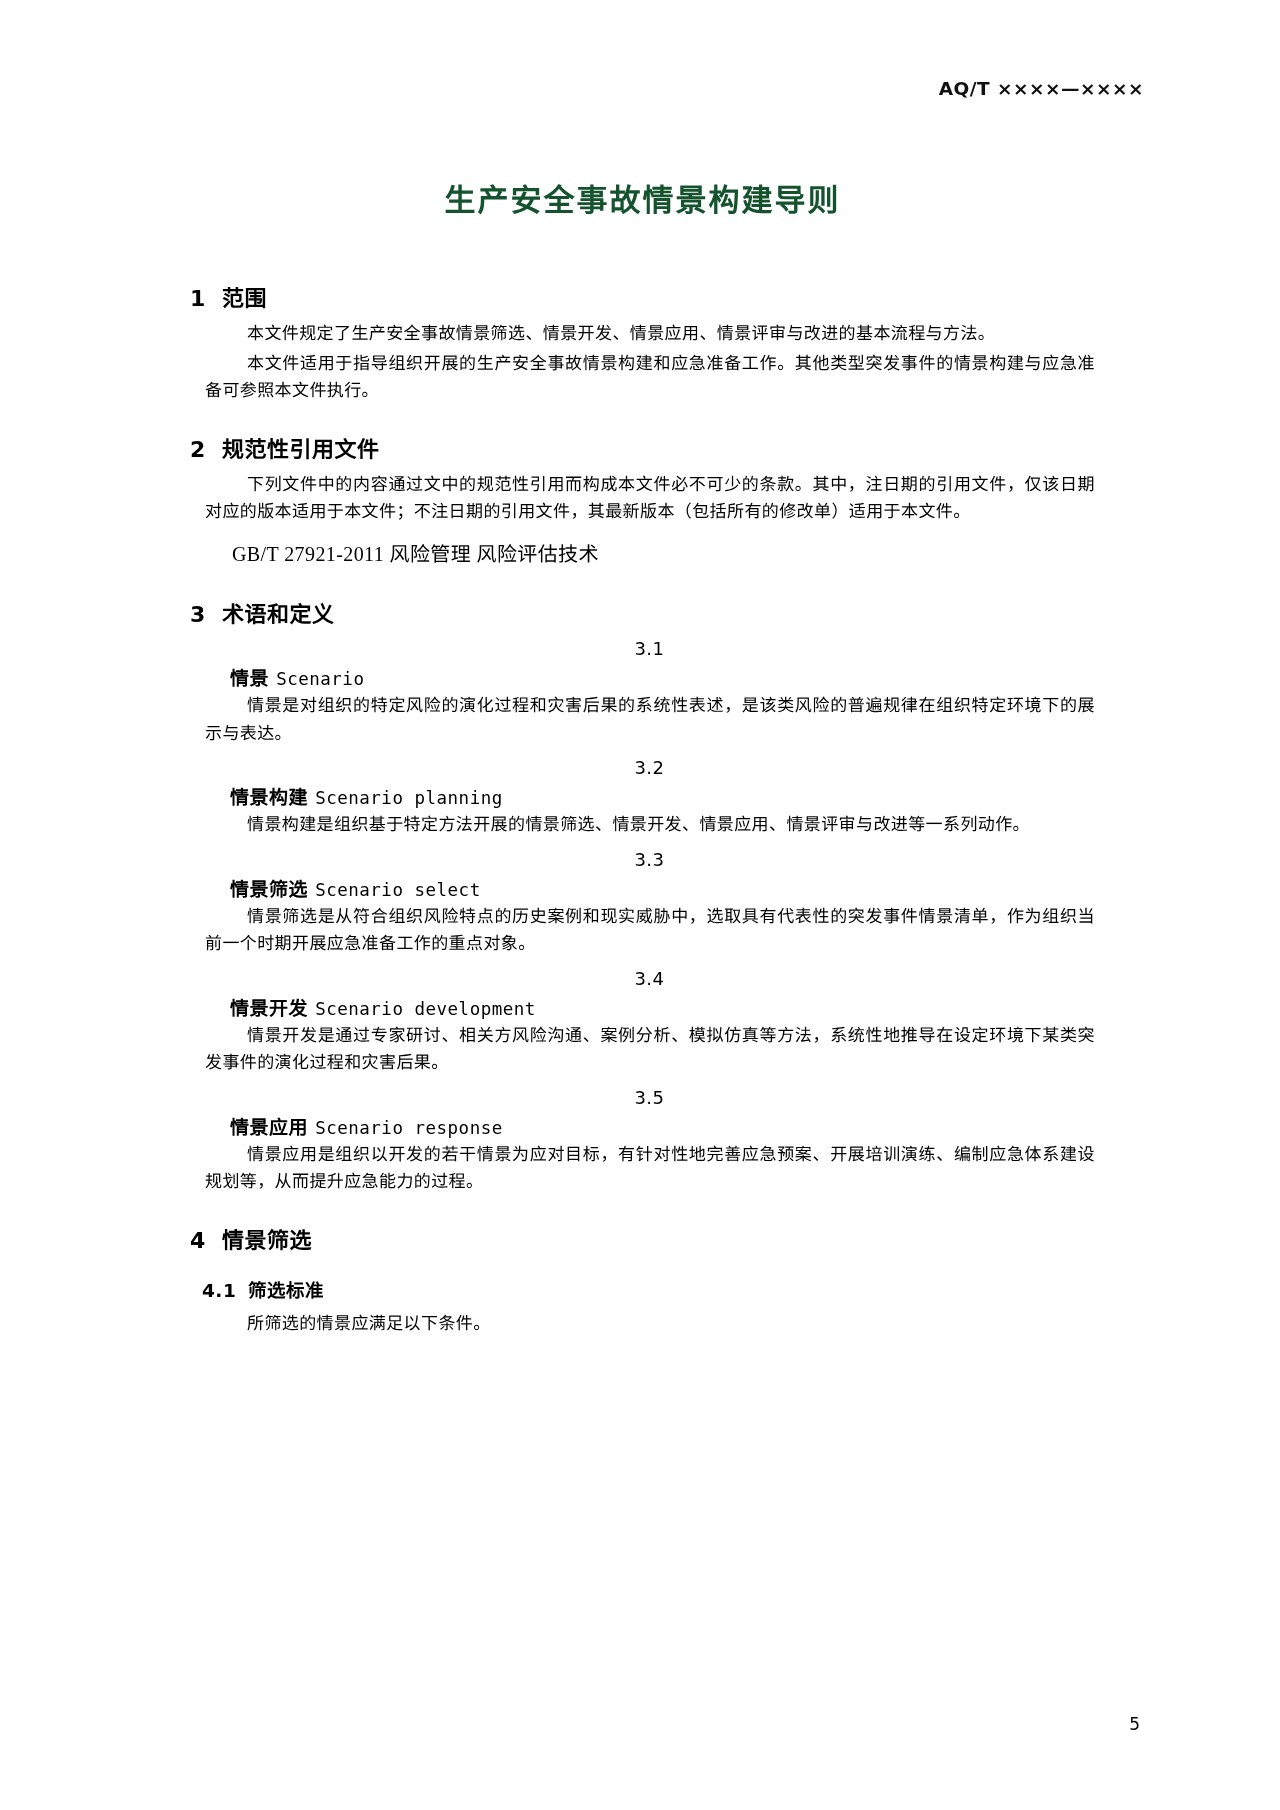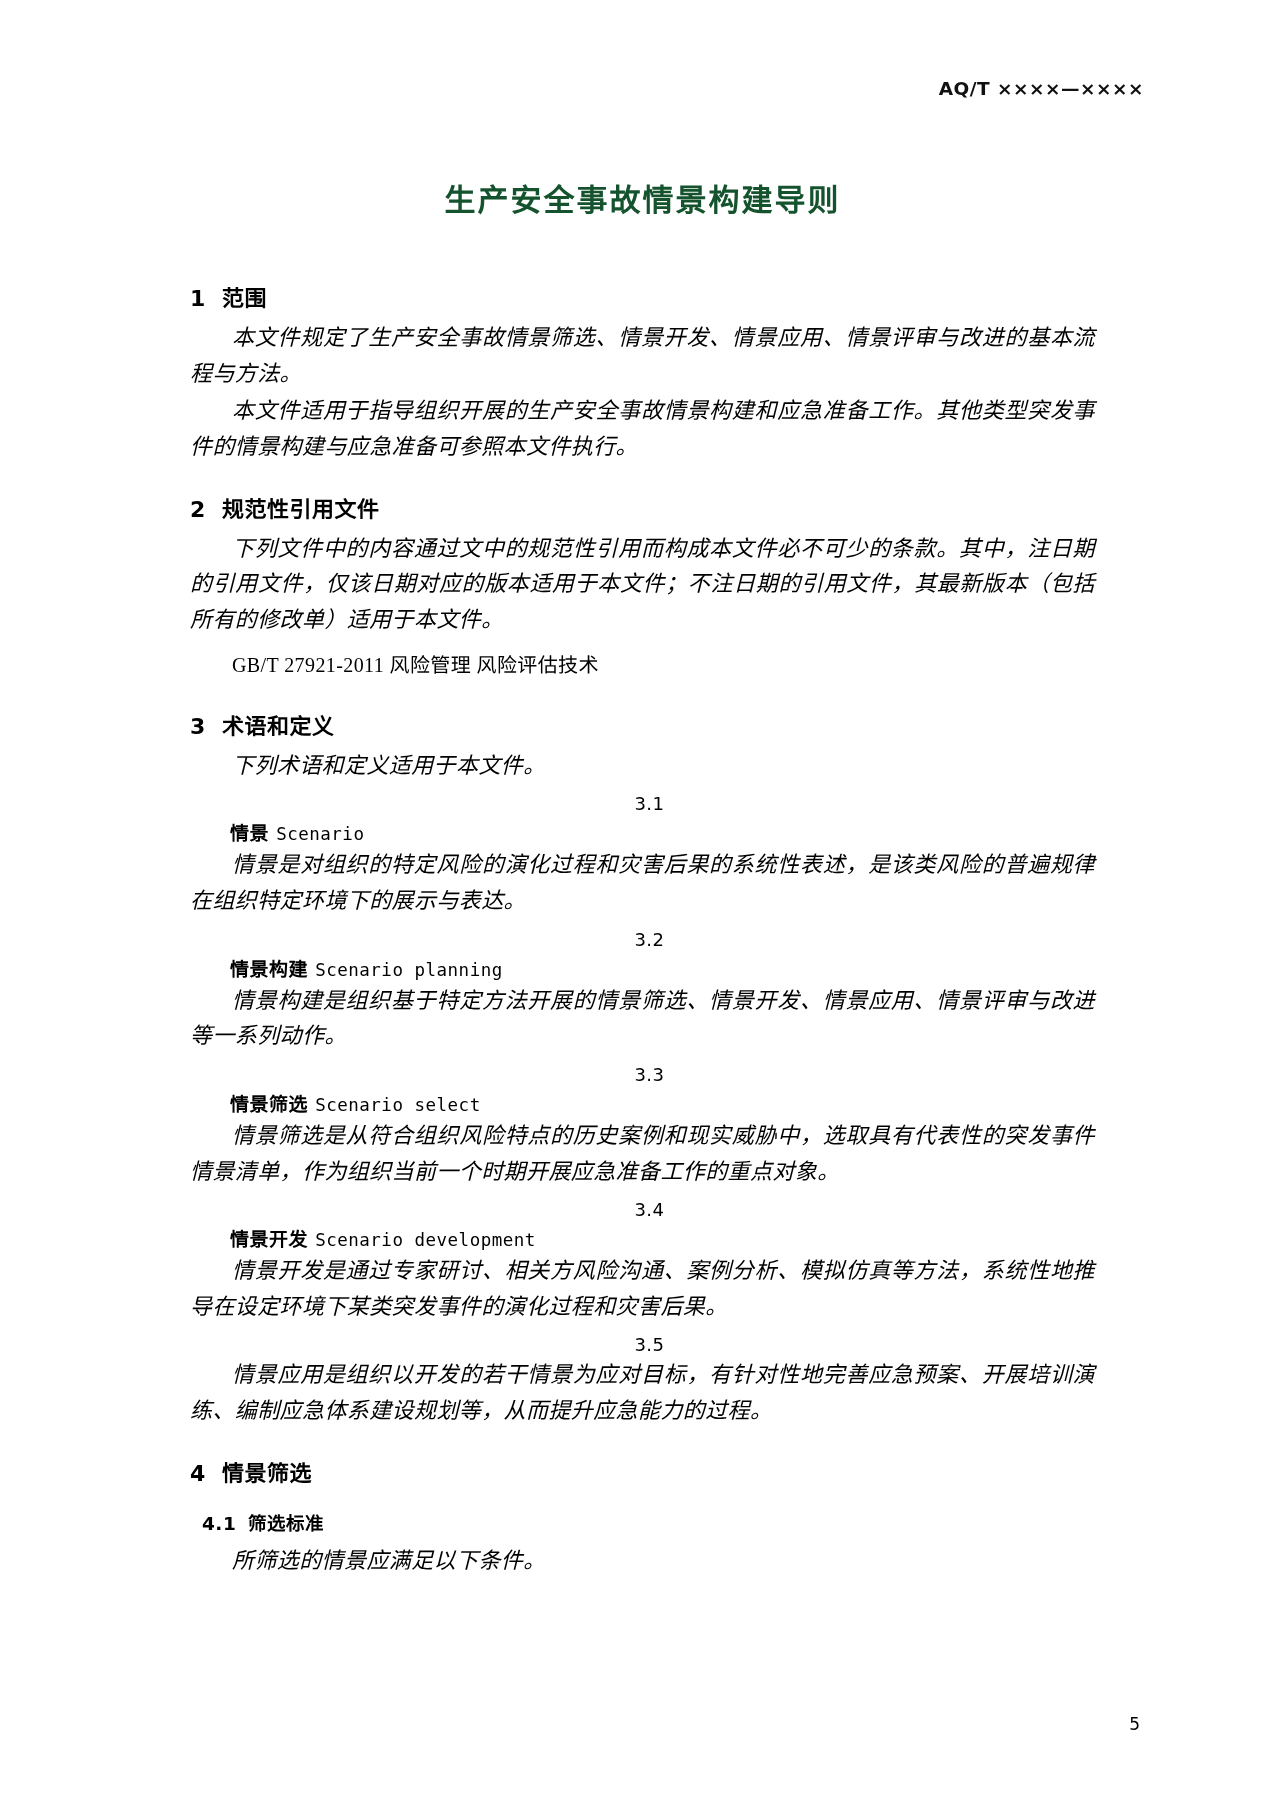--- a/index.html
+++ b/index.html
@@ -87,27 +87,26 @@
     padding-left: 40px;
     letter-spacing: 0.5px;
   }
   .term-name .en {
     font-weight: 400;
     font-family: "DejaVu Sans Mono", monospace;
     font-size: 17.5px;
     letter-spacing: 0.5px;
   }
   p.body-text {
-    font-size: 22px;
+    font-size: 17px;
     line-height: 1.62;
-    margin: 2px 0 2px 0;
+    margin: 2px 0 2px 15px;
     text-indent: 42px;
     text-align: justify;
     letter-spacing: 0.4px;
-    font-style: italic;
   }
   .ref-line {
     font-size: 20px;
     line-height: 1.62;
     margin: 12px 0;
     text-indent: 42px;
     letter-spacing: 0.4px;
   }
   .page-number {
     position: absolute;
@@ -137,21 +136,20 @@
 
     <div class="clause-heading">
       <span class="num">2</span><span>规范性引用文件</span>
     </div>
     <p class="body-text">下列文件中的内容通过文中的规范性引用而构成本文件必不可少的条款。其中，注日期的引用文件，仅该日期对应的版本适用于本文件；不注日期的引用文件，其最新版本（包括所有的修改单）适用于本文件。</p>
     <div class="ref-line">GB/T 27921-2011  风险管理  风险评估技术</div>
 
     <div class="clause-heading">
       <span class="num">3</span><span>术语和定义</span>
     </div>
-    <p class="body-text">下列术语和定义适用于本文件。</p>
 
     <div class="term-num">3.1</div>
     <div class="term-name">
       <span>情景</span>
       <span class="en">Scenario</span>
     </div>
     <p class="body-text">情景是对组织的特定风险的演化过程和灾害后果的系统性表述，是该类风险的普遍规律在组织特定环境下的展示与表达。</p>
 
     <div class="term-num">3.2</div>
     <div class="term-name">
@@ -168,20 +166,24 @@
     <p class="body-text">情景筛选是从符合组织风险特点的历史案例和现实威胁中，选取具有代表性的突发事件情景清单，作为组织当前一个时期开展应急准备工作的重点对象。</p>
 
     <div class="term-num">3.4</div>
     <div class="term-name">
       <span>情景开发</span>
       <span class="en">Scenario development</span>
     </div>
     <p class="body-text">情景开发是通过专家研讨、相关方风险沟通、案例分析、模拟仿真等方法，系统性地推导在设定环境下某类突发事件的演化过程和灾害后果。</p>
 
     <div class="term-num">3.5</div>
+    <div class="term-name">
+      <span>情景应用</span>
+      <span class="en">Scenario response</span>
+    </div>
     <p class="body-text">情景应用是组织以开发的若干情景为应对目标，有针对性地完善应急预案、开展培训演练、编制应急体系建设规划等，从而提升应急能力的过程。</p>
 
     <div class="clause-heading">
       <span class="num">4</span><span>情景筛选</span>
     </div>
     <div class="sub-heading">
       <span class="num">4.1</span><span>筛选标准</span>
     </div>
     <p class="body-text">所筛选的情景应满足以下条件。</p>
 

